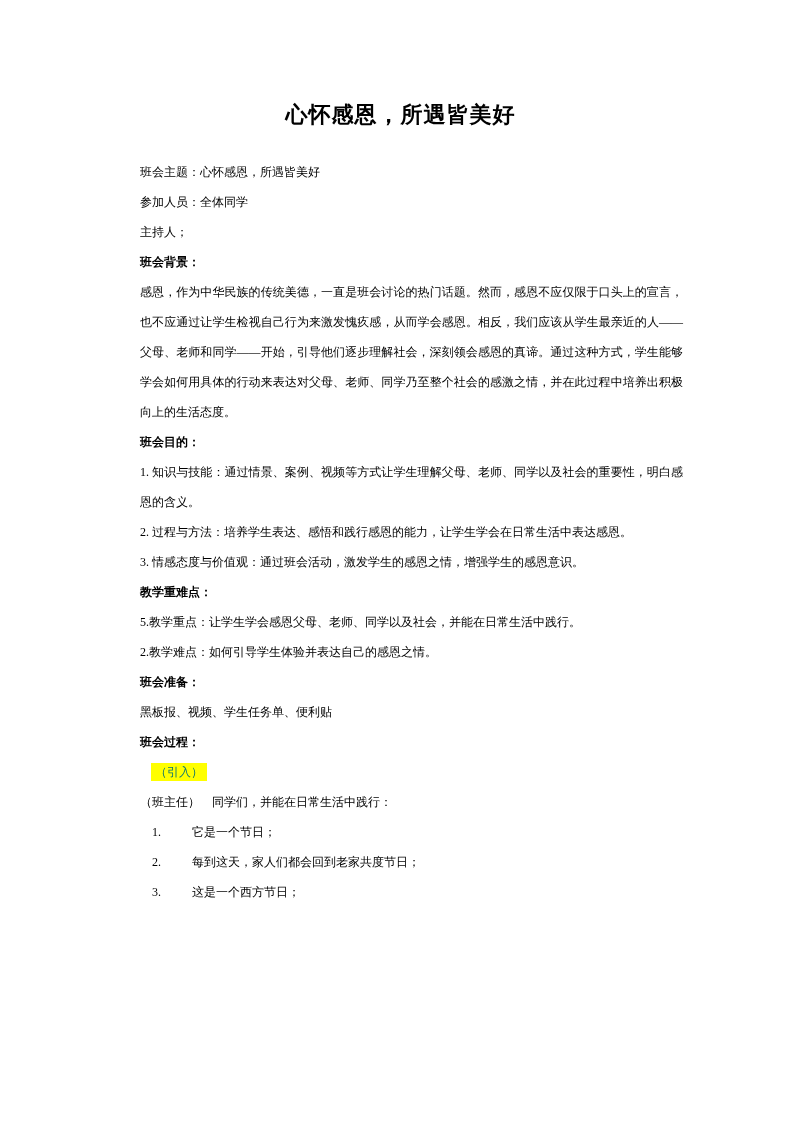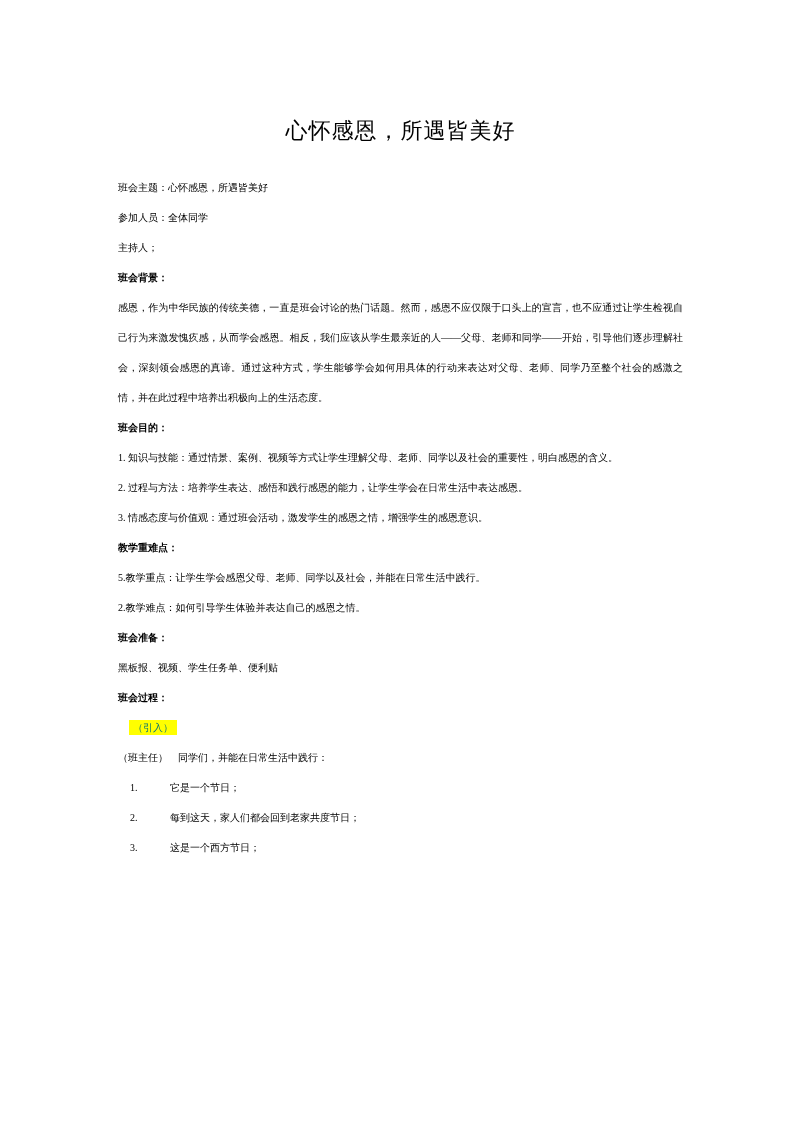--- a/index.html
+++ b/index.html
@@ -13,39 +13,40 @@
     height: 1122px;
     background: #ffffff;
     color: #000000;
     font-family: "Liberation Serif", "DejaVu Serif", serif;
     overflow: hidden;
   }
   .content {
     padding: 100px 110px 0 118px; 
   }
   .doc-title {
-    margin: 16px;
+    margin: 0;
     font-size: 22px;
     line-height: 30px;
-    font-weight: normal;
+    font-weight: bold;
     text-align: center;
     letter-spacing: 1px;
   }
   .doc-subtitle {
     margin: 30px 0 0 0;
     font-size: 22px;
     line-height: 30px;
     font-weight: bold;
     text-align: center;
     letter-spacing: 1px;
   }
   .body-text {
     margin-top: 27px;
-    font-size: 10px;
+    font-size: 12px;
     line-height: 30px;
+    margin-left: 22px;
   }
   .body-text p {
     margin: 0;
   }
   .b {
     font-weight: bold;
   }
   .j {
     text-align: justify;
     text-justify: inter-ideograph;

